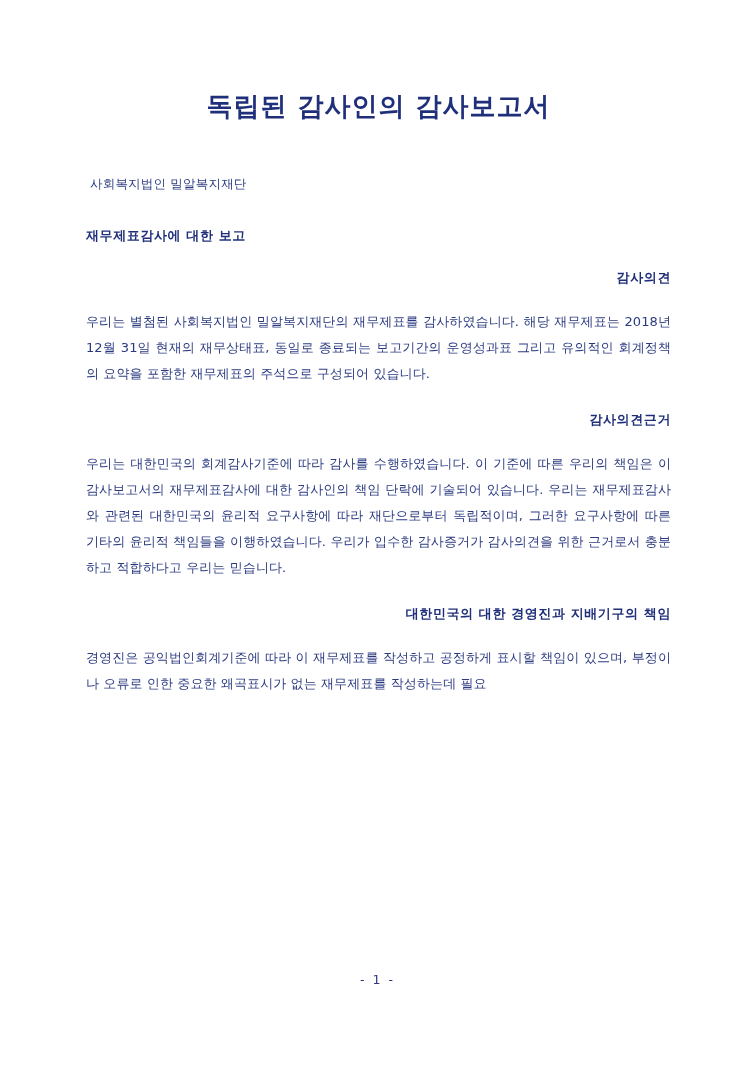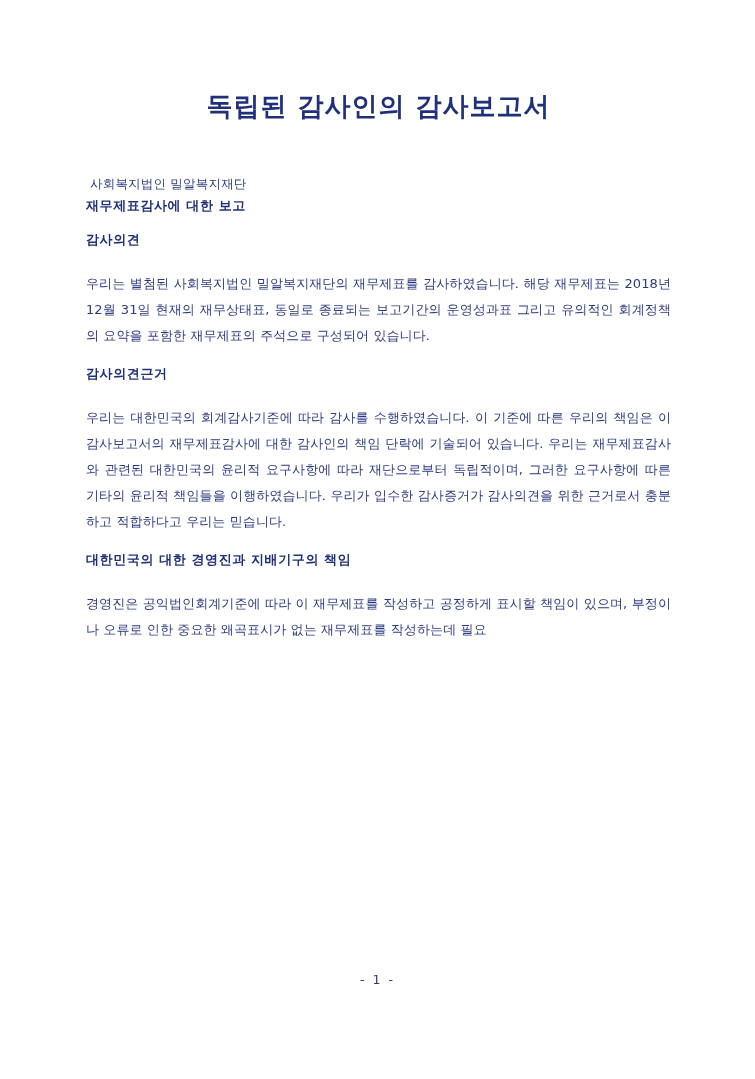--- a/index.html
+++ b/index.html
@@ -48,24 +48,26 @@
     padding-left: 4px;
   }
   .addressee div {
     white-space: nowrap;
   }
   .heading {
     font-size: 13px;
     font-weight: bold;
     color: #1f2f7a;
     letter-spacing: 0.6px;
+    margin-top: 30px;
     margin-bottom: 0;
   }
   .heading.sub {
-    margin-top: 16px;
+    margin-top: 24px;
+    text-align: right;
   }
   .para {
     font-size: 13px;
     color: #2b3a80;
     line-height: 2.0;
     text-align: justify;
     margin-top: 22px;
     letter-spacing: 0.1px;
     word-break: break-all;
   }

